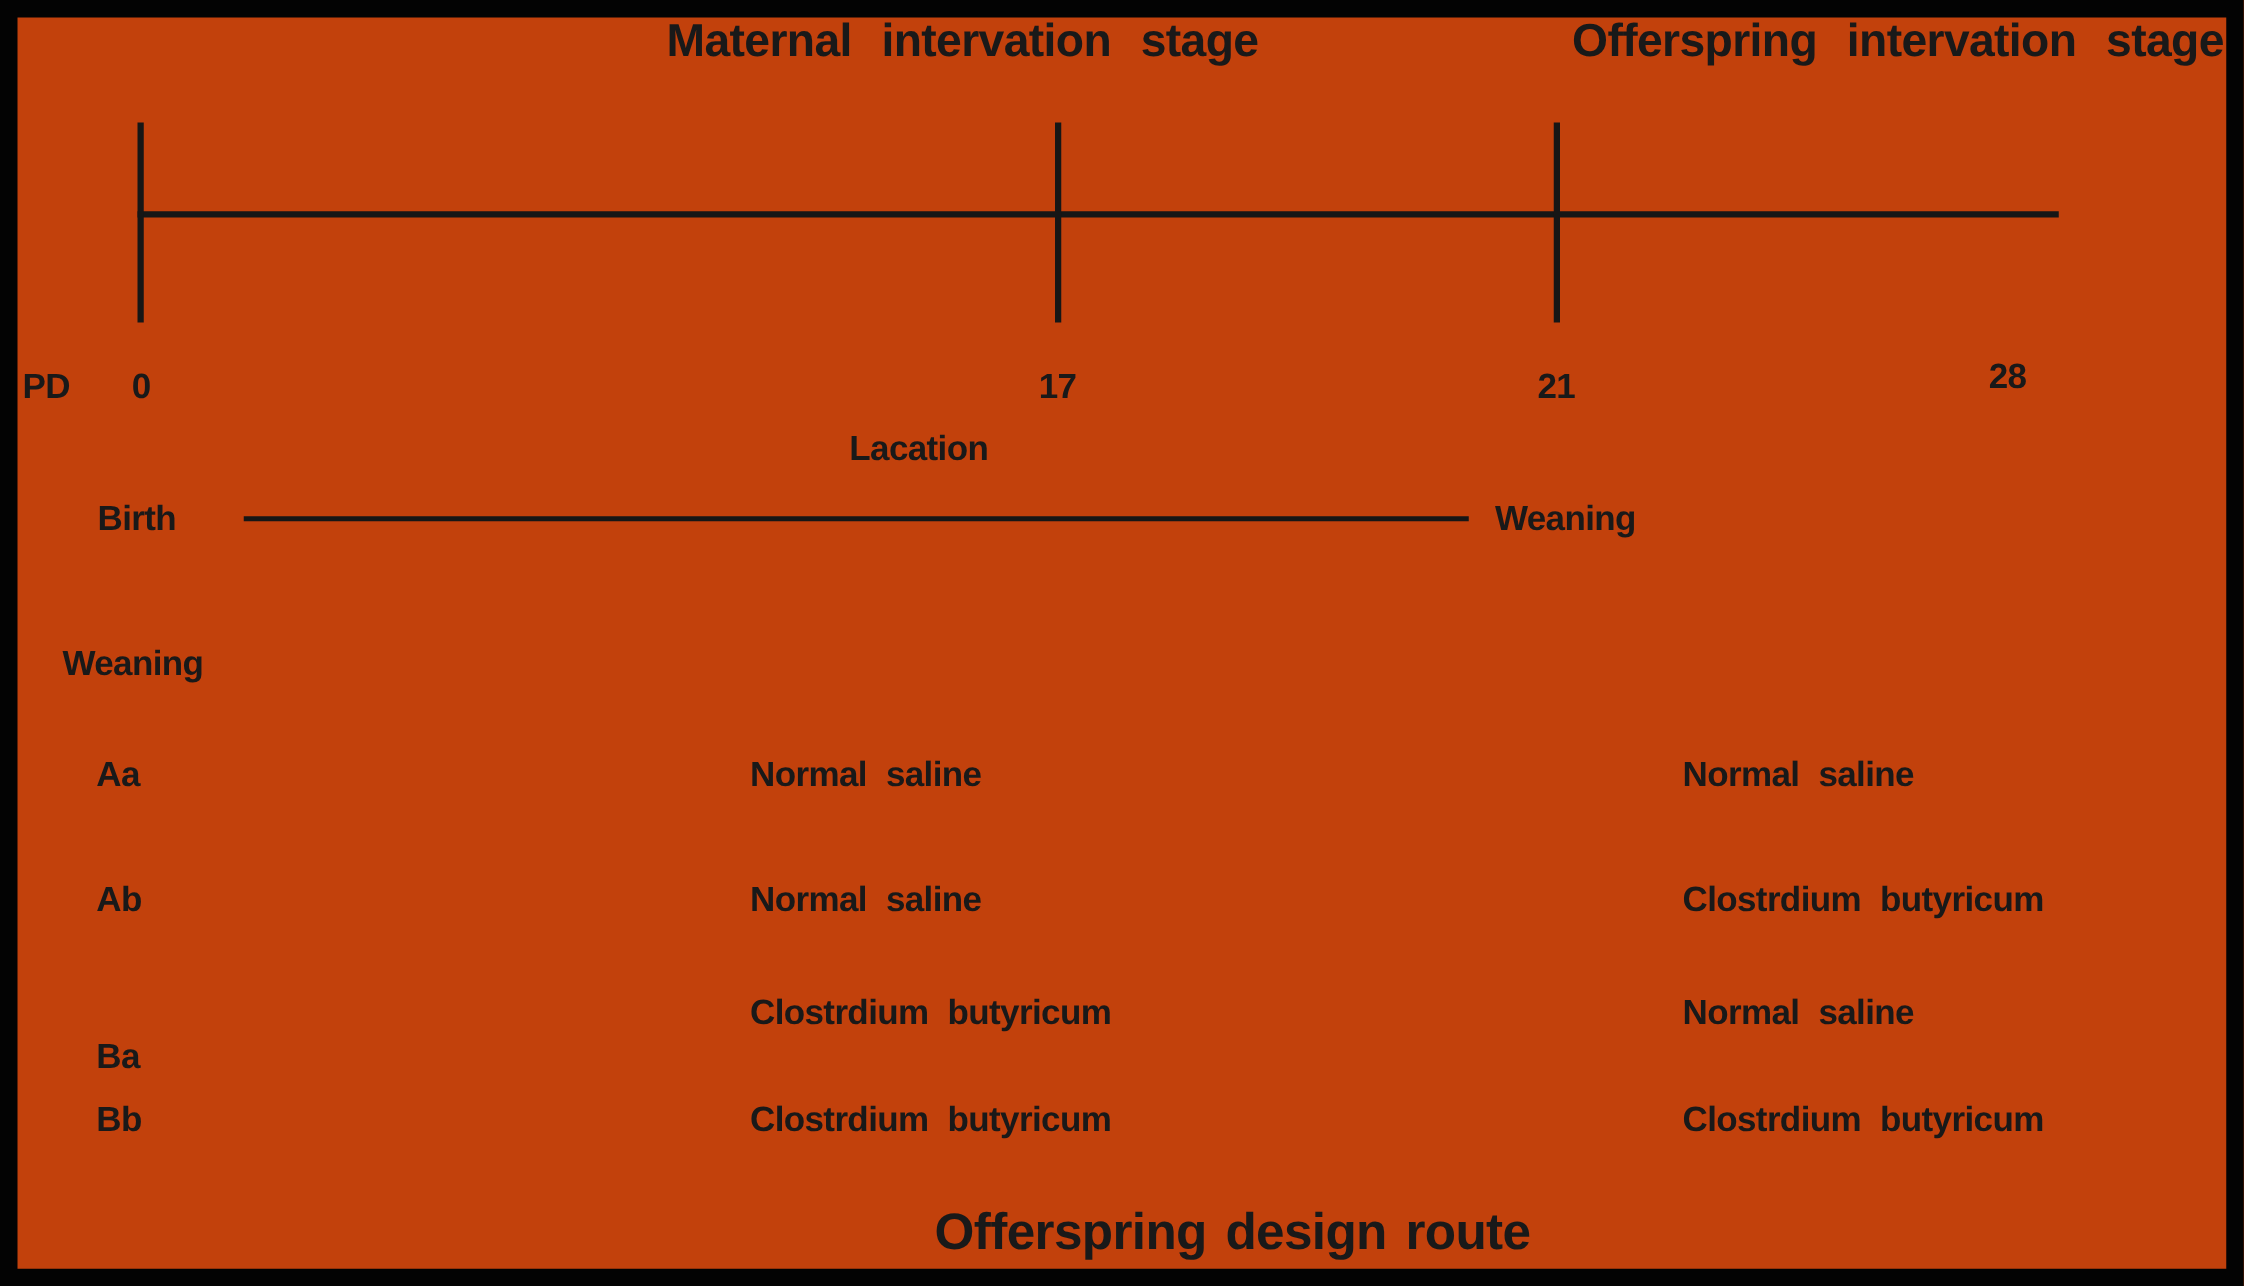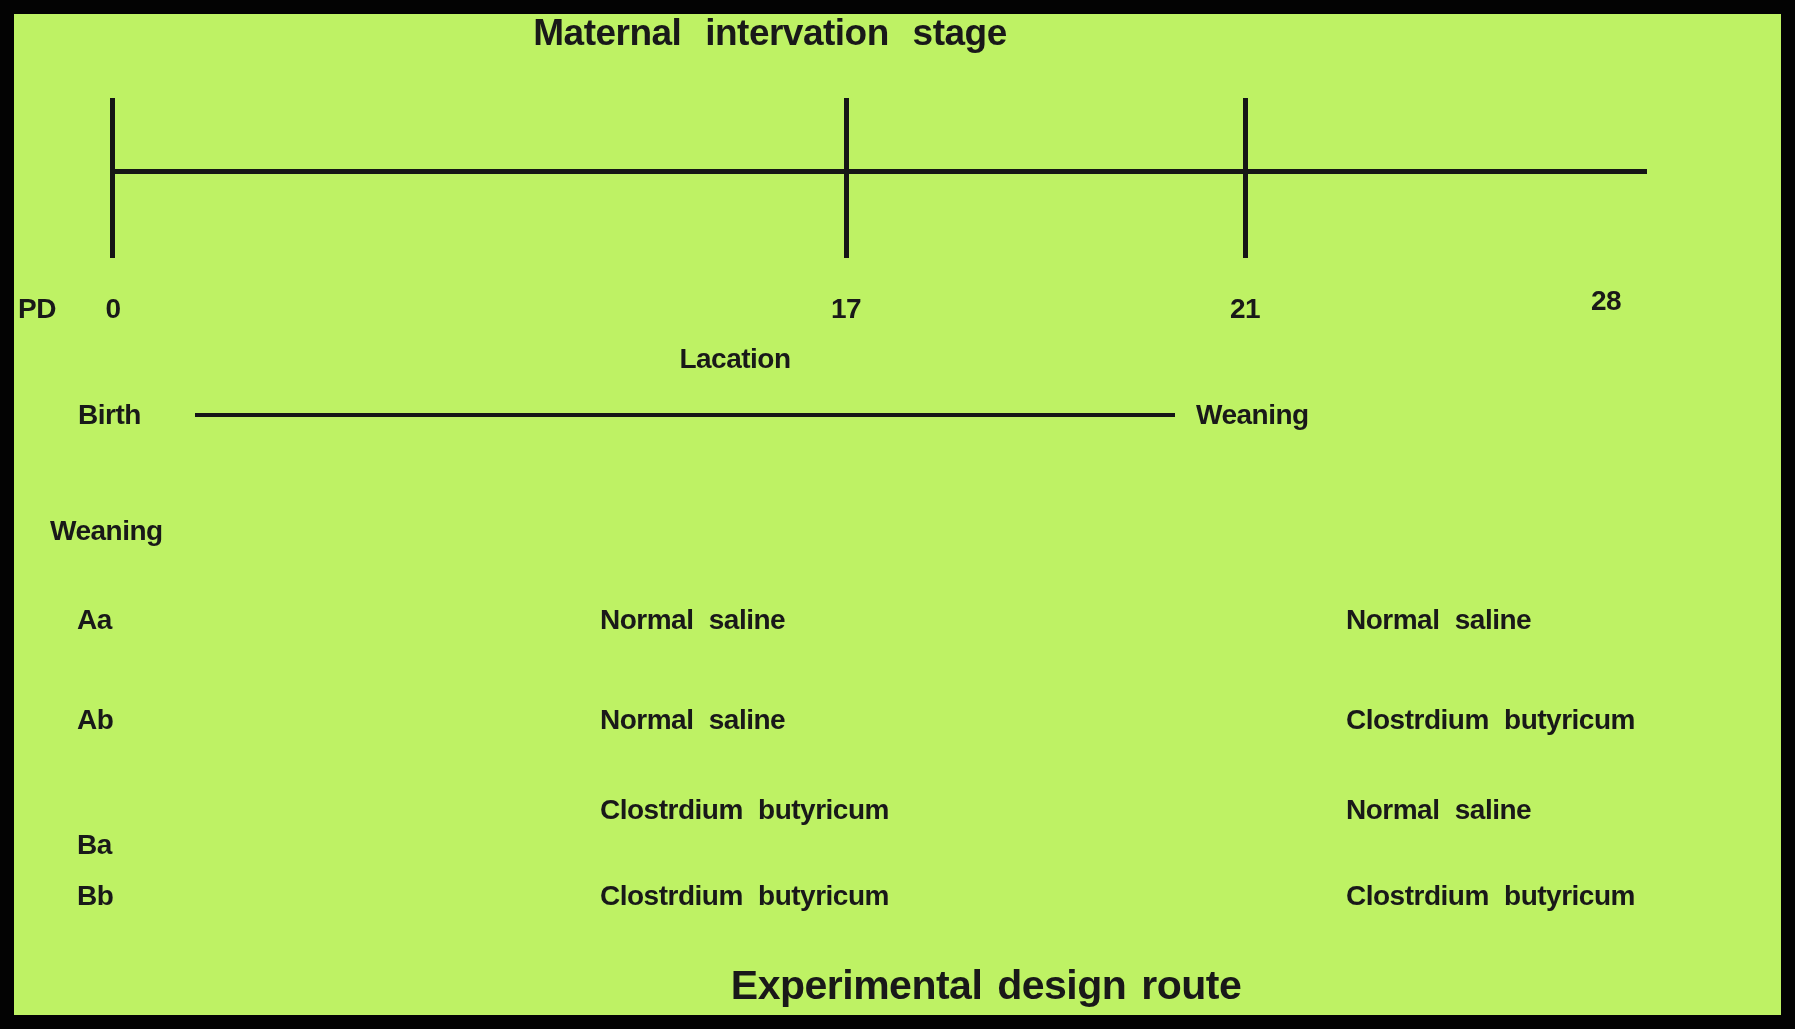--- a/index.html
+++ b/index.html
@@ -2,21 +2,21 @@
 <html><head>
 <meta charset="utf-8">
 <style>
   html, body { margin: 0; padding: 0; background: #000; }
   #frame {
     position: relative;
     width: 1795px;
     height: 1029px;
     box-sizing: border-box;
     border: 14px solid #030303;
-    background: #bef264;
+    background: #c2410c;
     font-family: "Liberation Sans", sans-serif;
     overflow: hidden;
   }
   .lbl {
     position: absolute;
     font-weight: 700;
     font-size: 28px;
     line-height: 42px;
     color: #191919;
     white-space: nowrap;
@@ -27,20 +27,21 @@
   .hline, .vline { position: absolute; background: #161616; }
   .stage-title { font-size: 37px; word-spacing: 14px; }
   .caption { font-size: 41px; line-height: 46px; word-spacing: 4px; }
 </style>
 </head>
 <body>
 
 <div id="frame">
 
   <div class="lbl stage-title ctr" style="left:756px; top:-2px;">Maternal intervation stage</div>
+  <div class="lbl stage-title" style="right:2px; top:-2px;">Offerspring intervation stage</div>
 
   <div class="hline" style="left:96px; top:155px; width:1537px; height:5px;"></div>
   <div class="vline" style="left:96px;  top:84px; width:5px; height:160px;"></div>
   <div class="vline" style="left:830px; top:84px; width:5px; height:160px;"></div>
   <div class="vline" style="left:1229px; top:84px; width:5px; height:160px;"></div>
 
   <div class="lbl" style="left:4px; top:274px;">PD</div>
   <div class="lbl ctr" style="left:99px; top:274px;">0</div>
   <div class="lbl ctr" style="left:832px; top:274px;">17</div>
   <div class="lbl ctr" style="left:1231px; top:274px;">21</div>
@@ -70,15 +71,15 @@
     <div class="lbl" style="left:586px; top:775px;">Clostrdium butyricum</div>
     <div class="lbl" style="left:1332px; top:775px;">Normal saline</div>
   </div>
 
   <div>
     <div class="lbl" style="left:63px; top:861px;">Bb</div>
     <div class="lbl" style="left:586px; top:861px;">Clostrdium butyricum</div>
     <div class="lbl" style="left:1332px; top:861px;">Clostrdium butyricum</div>
   </div>
 
-  <div class="lbl caption ctr" style="left:972px; top:948px;">Experimental design route</div>
+  <div class="lbl caption ctr" style="left:972px; top:948px;">Offerspring design route</div>
 
 </div>
 
 </body></html>

